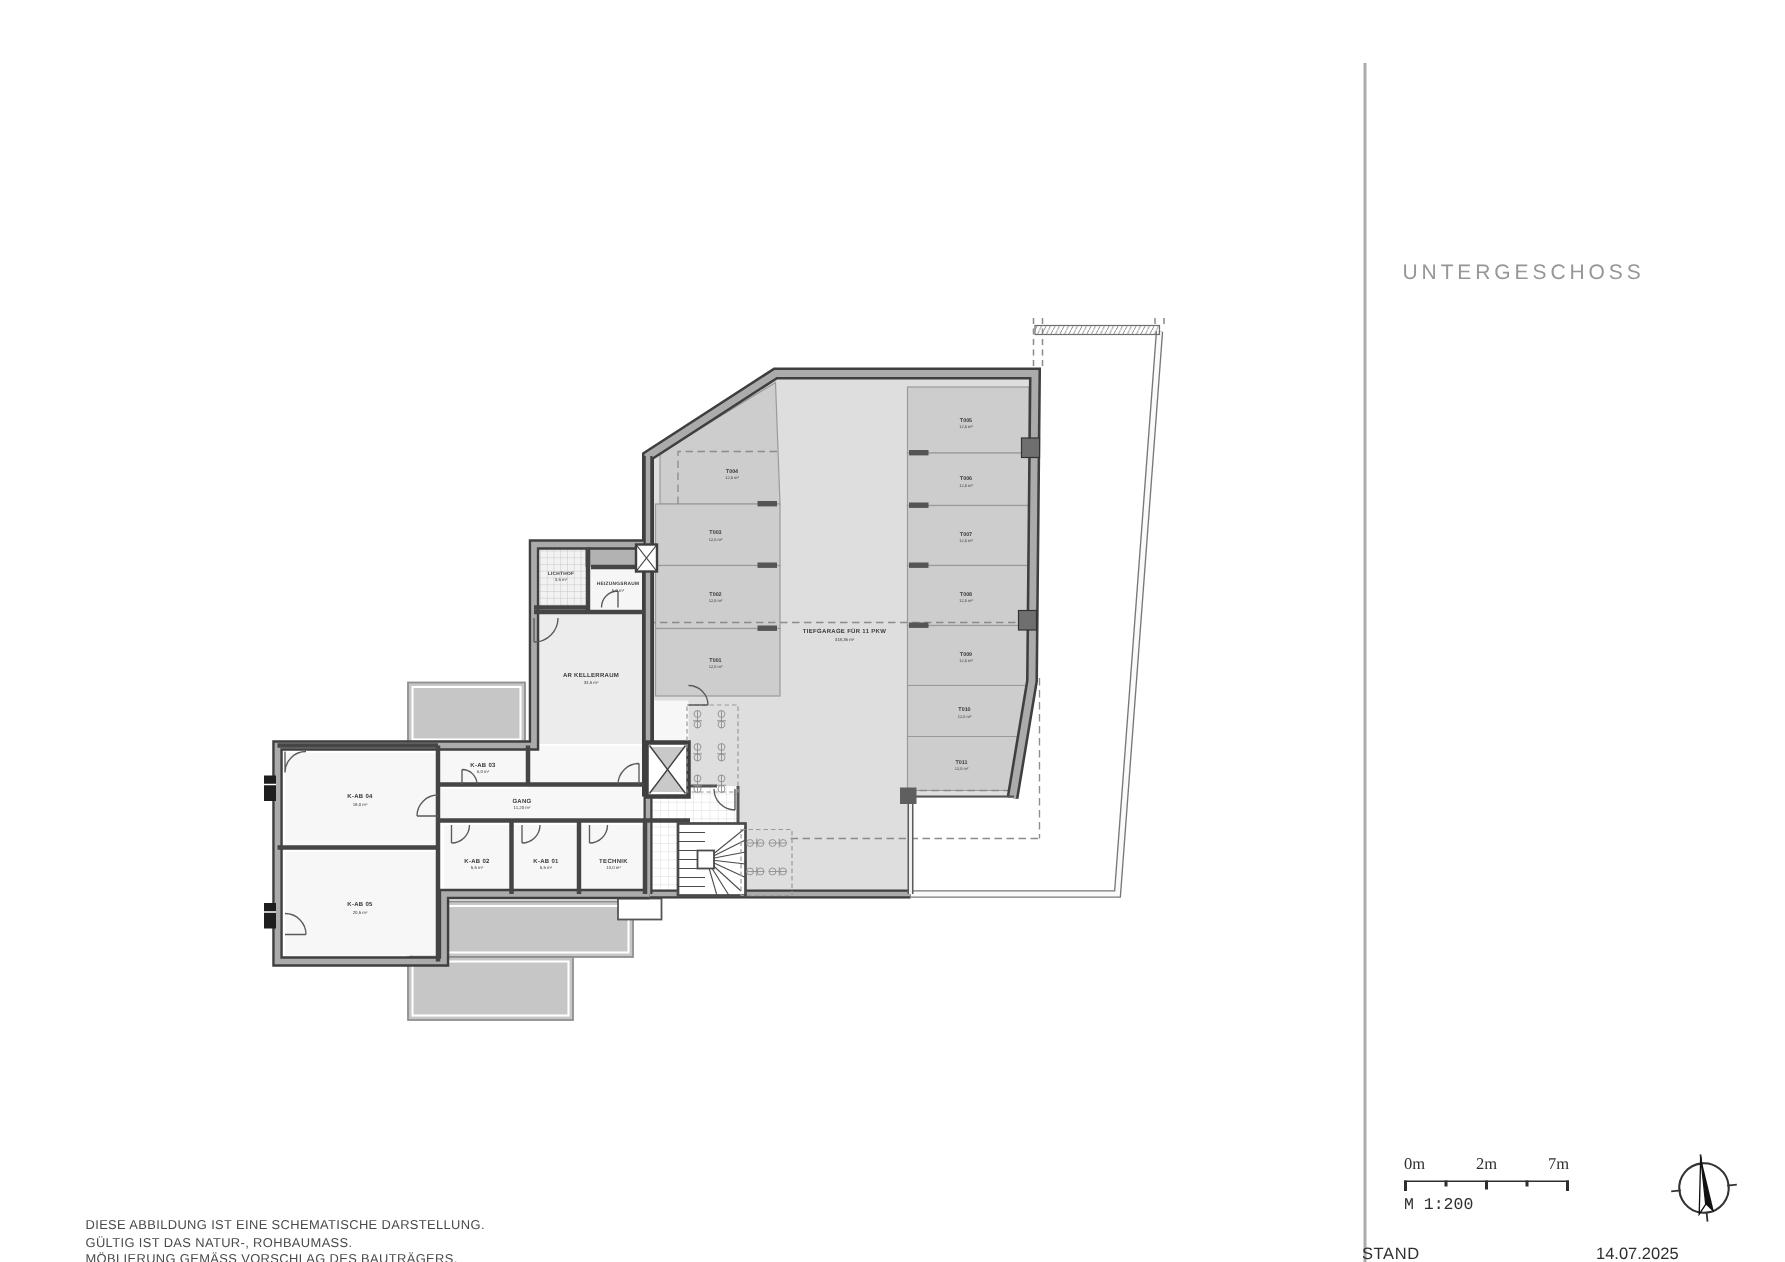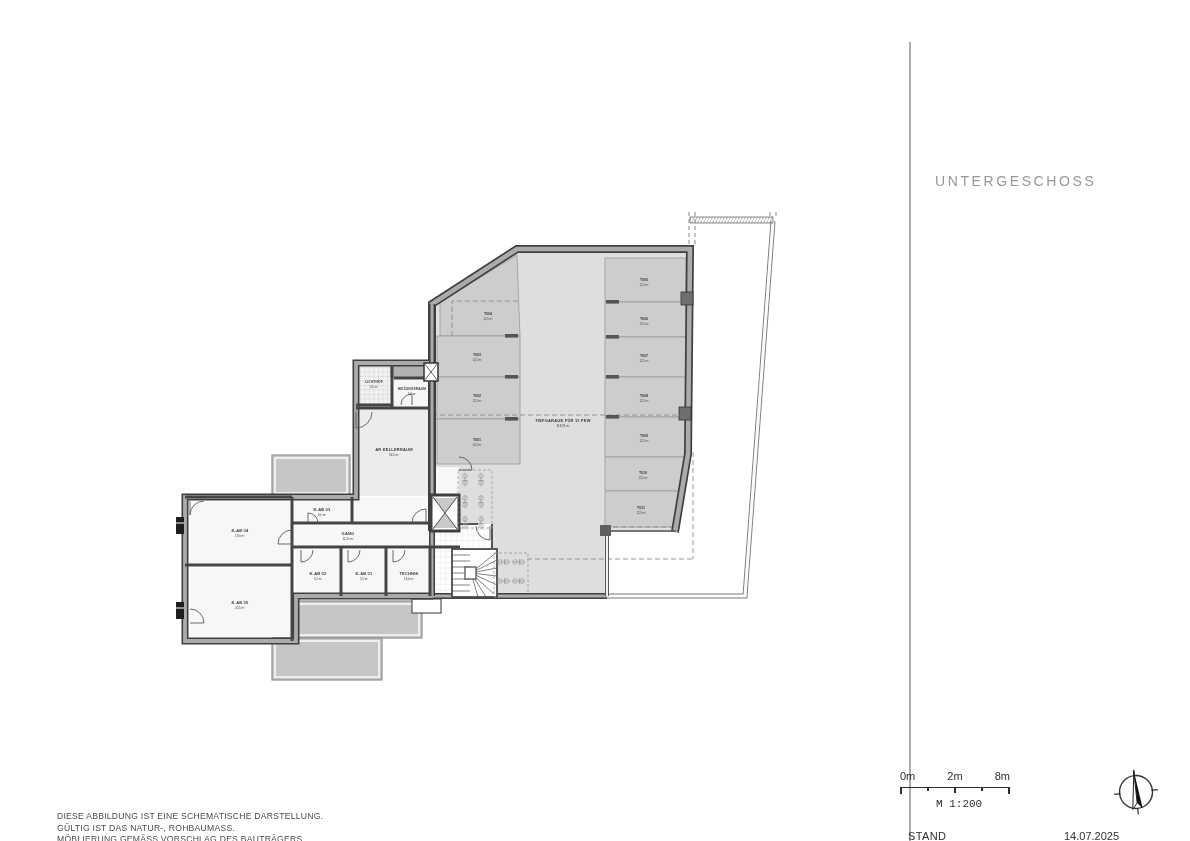--- a/index.html
+++ b/index.html
@@ -1,21 +1,21 @@
 <!DOCTYPE html>
 <html><head>
 <meta charset="utf-8">
 <style>
   html,body{margin:0;padding:0;background:#fff;}
   .canvas{position:relative;width:1190px;height:841px;background:#ffffff;overflow:hidden;
           font-family:"Liberation Sans",sans-serif;color:#3c3c3c;margin-top:34px;}
   .abs{position:absolute;}
   .divider{left:909px;top:8px;width:2px;height:826px;background:#ababab;}
   .side-title{left:935px;top:139px;font-size:14px;letter-spacing:2.6px;color:#979797;font-weight:400;}
-  .scalebar{left:900px;top:736px;width:110px;height:24px;}
+  .scalebar{left:936px;top:736px;width:110px;height:24px;font-family:Liberation Serif, serif;}
   .scalebar .lab{position:absolute;top:0;font-size:11px;color:#2e2e2e;}
   .scalebar .lab.l0{left:0;}
   .scalebar .lab.l4{left:50%;transform:translateX(-50%);}
   .scalebar .lab.l8{right:0;}
   .scalebar .bar{position:absolute;left:0;top:17px;width:110px;border-top:1.6px solid #2e2e2e;}
   .scalebar .tick{position:absolute;top:17px;width:1.6px;background:#2e2e2e;}
   .scaletext{left:936px;top:764px;font-size:11px;color:#2e2e2e;font-family:Liberation Mono, monospace;}
   .standlab{left:908px;top:796px;font-size:11px;color:#2e2e2e;letter-spacing:.4px;}
   .standdate{left:1064px;top:796px;width:100px;text-align:left;font-size:11px;color:#2e2e2e;}
   .compass{left:1111px;top:729px;}
@@ -32,21 +32,21 @@
 
 <div class="canvas">
 
   <div class="abs divider"></div>
 
   <div class="abs side-title">UNTERGESCHOSS</div>
 
   <div class="abs scalebar">
     <span class="lab l0">0m</span>
     <span class="lab l4">2m</span>
-    <span class="lab l8">8m</span>
+    <span class="lab l8">7m</span>
     <div class="bar"></div>
     <div class="tick" style="left:0;height:7px;"></div>
     <div class="tick" style="left:27px;height:4px;"></div>
     <div class="tick" style="left:54px;height:5.5px;"></div>
     <div class="tick" style="left:81px;height:4px;"></div>
     <div class="tick" style="left:108px;height:7px;"></div>
   </div>
 
   <div class="abs scaletext">M 1:200</div>
   <div class="abs standlab">STAND</div>

